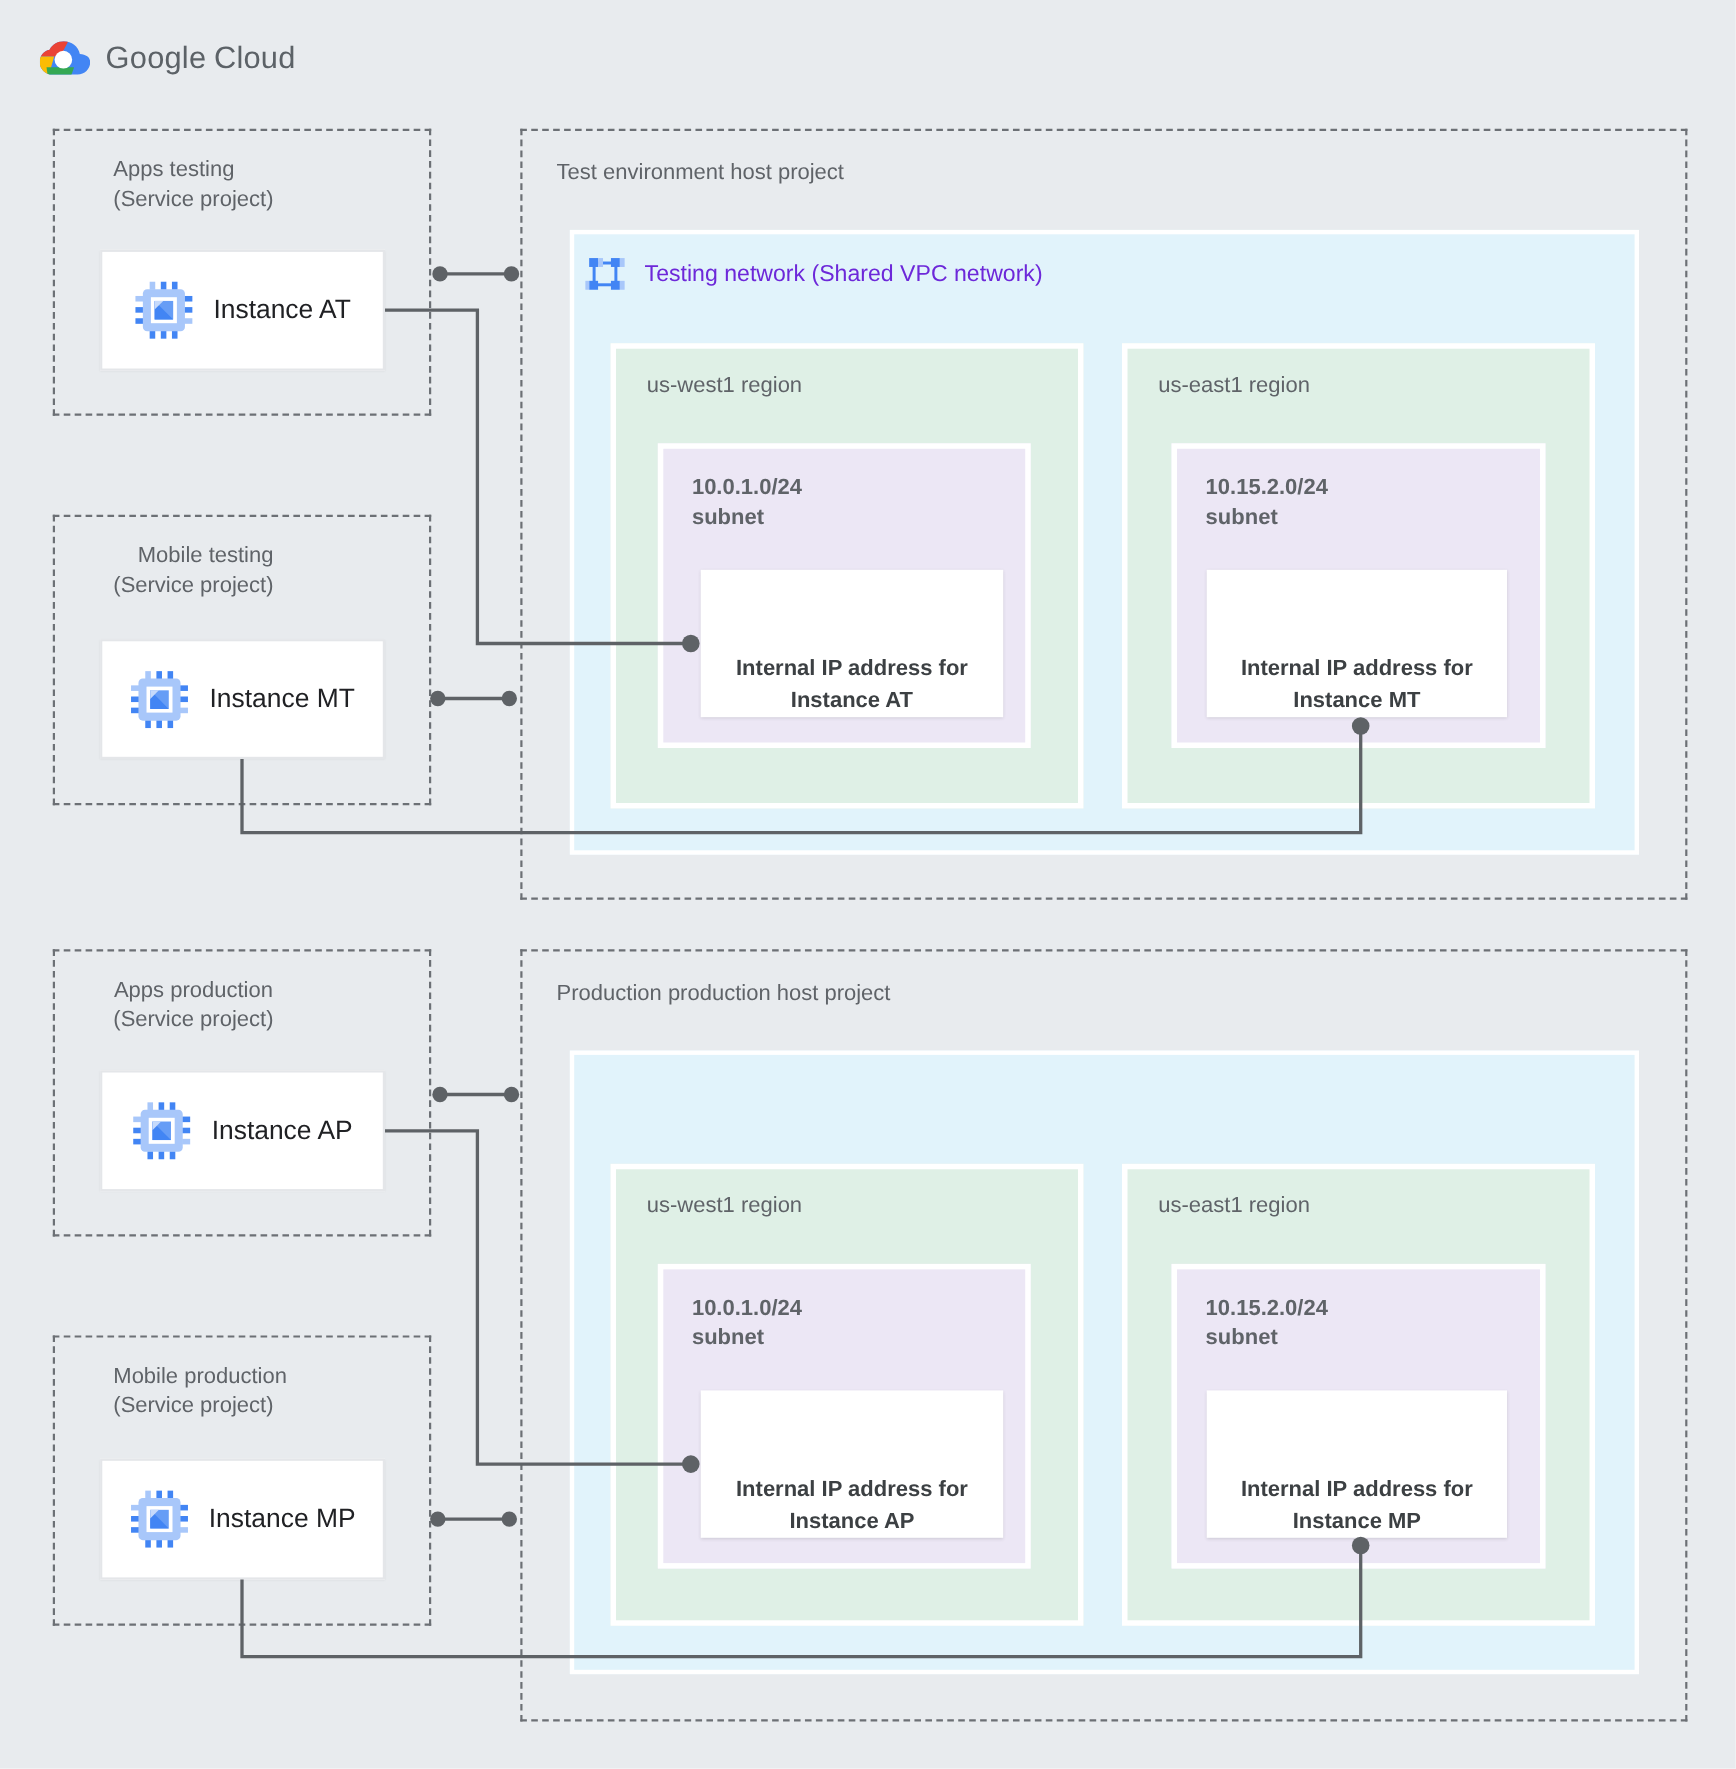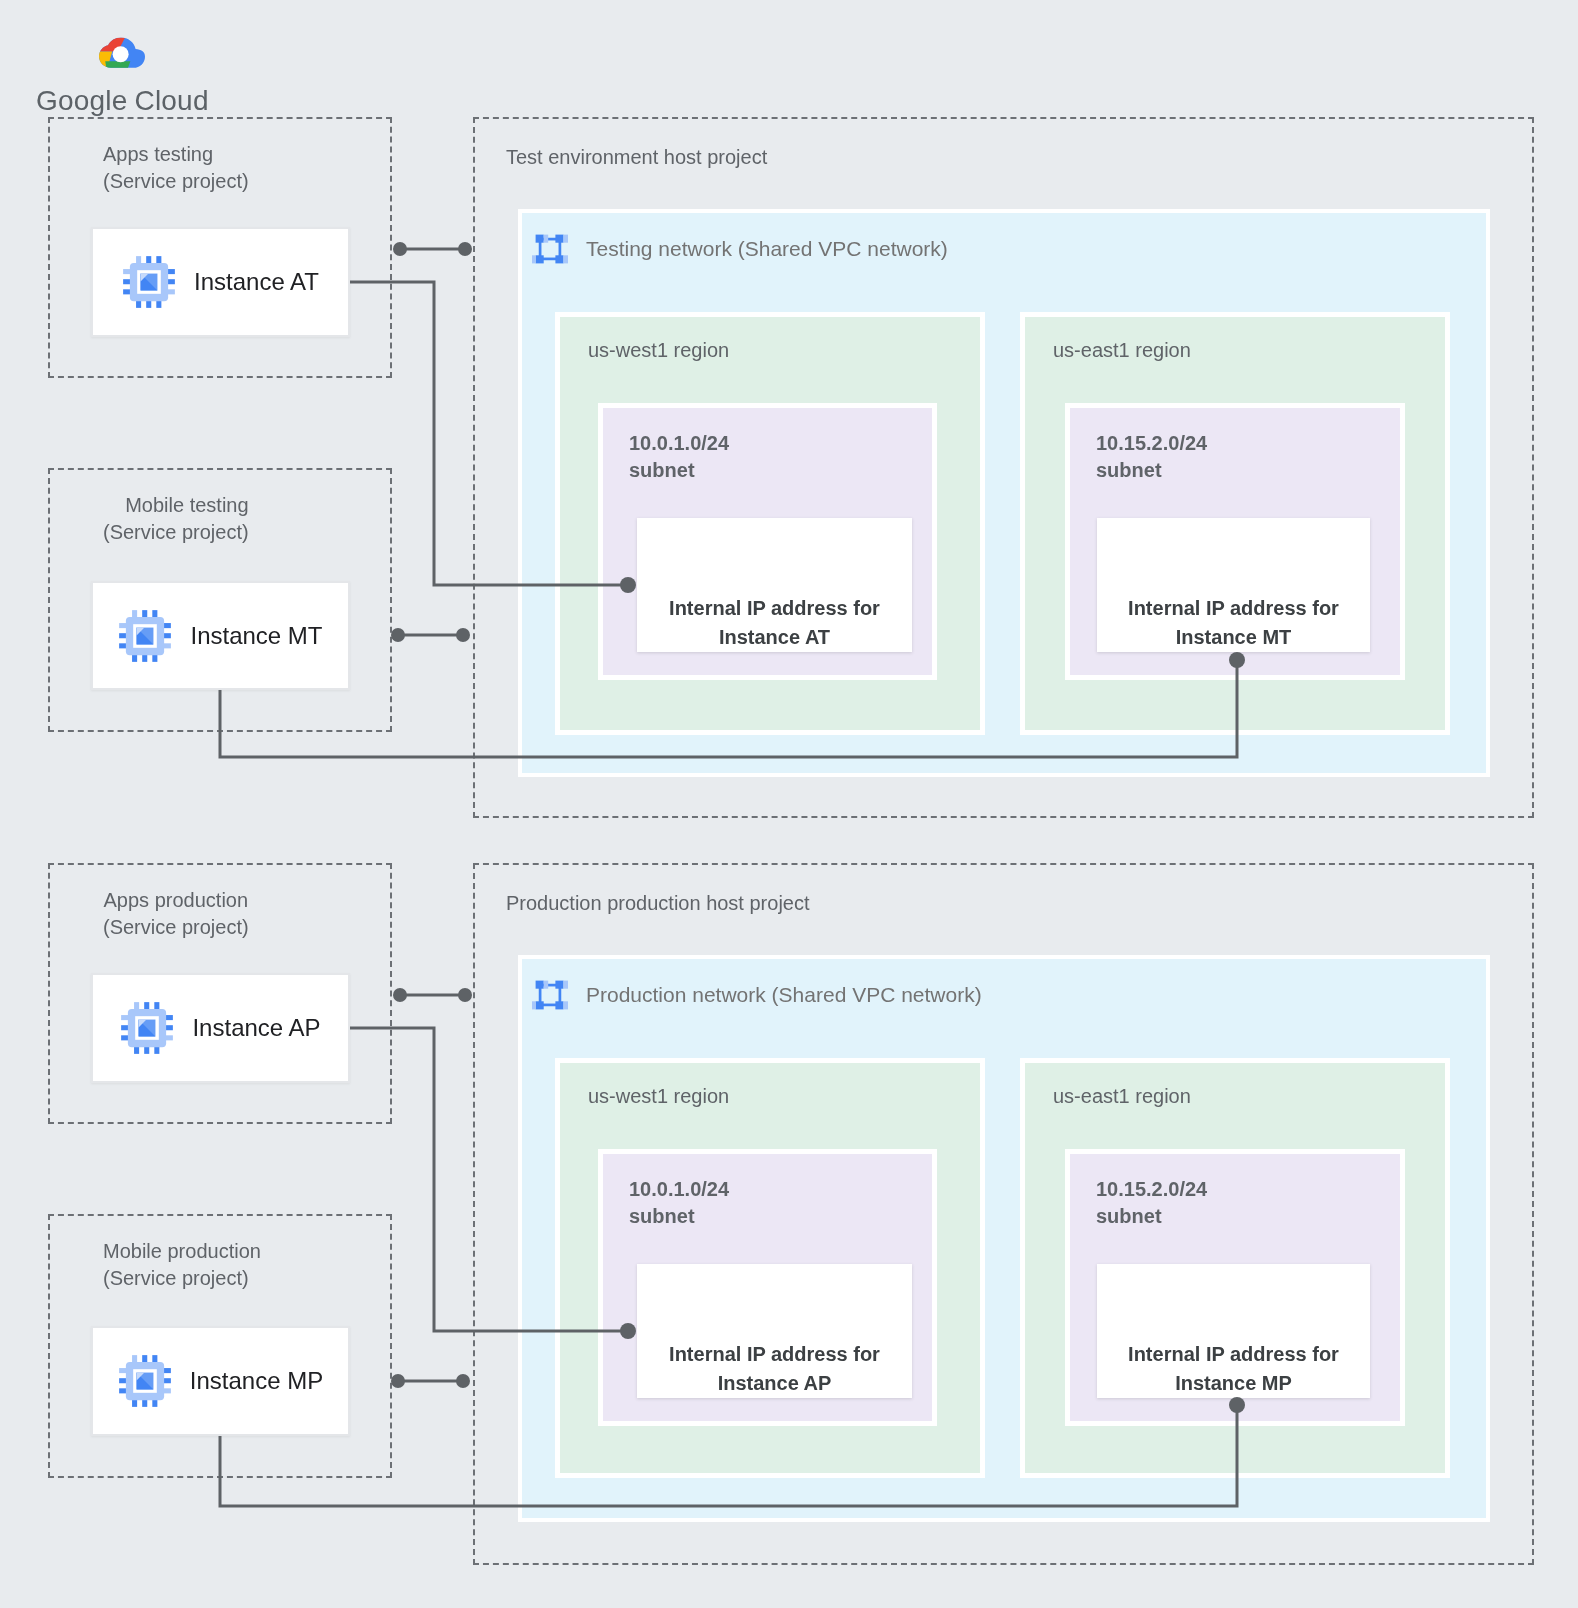--- a/index.html
+++ b/index.html
@@ -5,21 +5,21 @@
   html,body { margin:0; padding:0; }
   .canvas {
     position:relative;
     width:1578px; height:1608px;
     background: var(--canvas-bg, #E8EBEE);
     font-family:"Liberation Sans", sans-serif;
     overflow:hidden;
   }
 
   
-  .logo { position:absolute; left:36px; top:34px; display:flex; align-items:center; gap:14px;flex-direction:column; }
+  .logo { position:absolute; left:36px; top:34px; display:flex; align-items:center; gap:14px; }
   .logo-text { font-size:28px; color:#5C6267; letter-spacing:.2px; }
   .logo-text .brand { font-weight:500; }
   .logo-text .product { font-weight:400; margin-left:7px; }
 
   
   .dashedbox { position:absolute; border:2px dashed #6C7075; box-sizing:border-box; }
   .boxlabel { position:absolute; font-size:20px; line-height:1.35; color:#5F6368;margin-left:15px; }
 
   
   .card {
@@ -31,21 +31,21 @@
   .card .inst-label { font-size:24px; color:#202124; }
 
   
   .net    { position:absolute; background:var(--network-bg, #E1F3FB); border:4px solid #fff; box-sizing:border-box; }
   .region { position:absolute; background:var(--region-bg, #DFF0E6);  border:5px solid #fff; box-sizing:border-box; }
   .subnet { position:absolute; background:var(--subnet-bg, #ECE7F5);  border:5px solid #fff; box-sizing:border-box; }
   .region-label, .subnet-label { position:absolute; left:28px; top:20px; font-size:20px; color:#5F6368; line-height:1.35; }
   .subnet-label { left:26px; top:22px;font-weight:bold; }
 
   .net-header { position:absolute; display:flex; align-items:center; gap:18px; height:40px; }
-  .net-header .net-label { font-size:21px; color:#737373; }
+  .net-header .net-label { font-size:21px; color:#6d28d9; }
 
   .ipcard {
     position:absolute; background:#fff;
     box-shadow:0 1px 3px rgba(60,64,67,.18);
     display:flex; flex-direction:column; align-items:center; justify-content:flex-end;
     font-size:20px; font-weight:bold; color:#3C4043; text-align:center; line-height:1.45;
   }
 
   .host-title { position:absolute; font-size:20px; color:#5F6368; }
 
@@ -245,34 +245,20 @@
       <polygon points="33,33 33,63 63,63" fill="#4285F4"></polygon>
       <polygon points="33,33 47,33 33,47" fill="#C6DAFB"></polygon>
     </svg>
     <span class="inst-label">Instance MP</span>
   </div>
 
   <div class="dashedbox" style="left:473px; top:863px; width:1061px; height:702px;"></div>
   <div class="host-title" style="left:506px; top:892px;">Production production host project</div>
 
   <div class="net" style="left:518px; top:955px; width:972px; height:567px;"></div>
-  <div class="net-header" style="left:532px; top:975px;">
-    <svg class="icon" width="36" height="36" viewBox="0 0 40 40">
-      <rect x="9" y="9" width="22" height="22" fill="none" stroke="#4285F4" stroke-width="3"></rect>
-      <rect x="4" y="4" width="9" height="9" fill="#4285F4"></rect>
-        <rect x="13" y="4" width="5" height="9" fill="#A8C7FA"></rect>
-      <rect x="26" y="4" width="9" height="9" fill="#4285F4"></rect>
-        <rect x="35" y="4" width="5" height="9" fill="#A8C7FA"></rect>
-      <rect x="4" y="27" width="9" height="9" fill="#4285F4"></rect>
-        <rect x="0" y="27" width="4" height="9" fill="#A8C7FA"></rect>
-      <rect x="26" y="27" width="9" height="9" fill="#4285F4"></rect>
-        <rect x="35" y="27" width="5" height="9" fill="#A8C7FA"></rect>
-    </svg>
-    <span class="net-label">Production network (Shared VPC network)</span>
-  </div>
 
   <div class="region" style="left:555px; top:1058px; width:430px; height:420px;">
     <div class="region-label">us-west1 region</div>
   </div>
   <div class="subnet" style="left:598px; top:1149px; width:339px; height:277px;">
     <div class="subnet-label">
       <div>10.0.1.0/24</div>
       <div>subnet</div>
     </div>
   </div>

